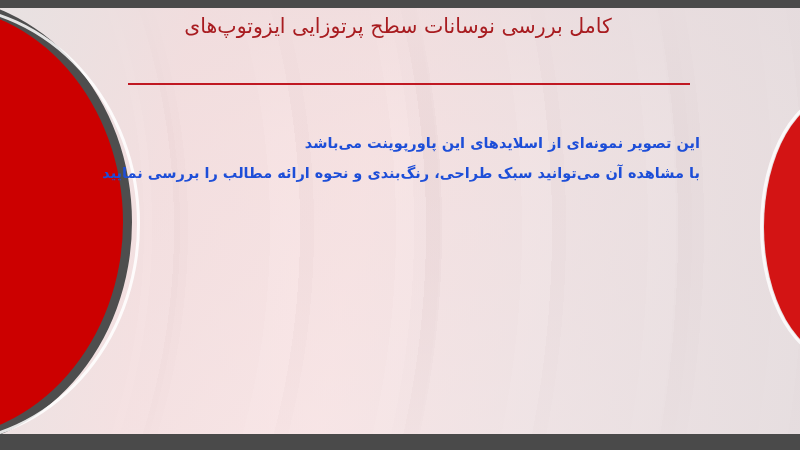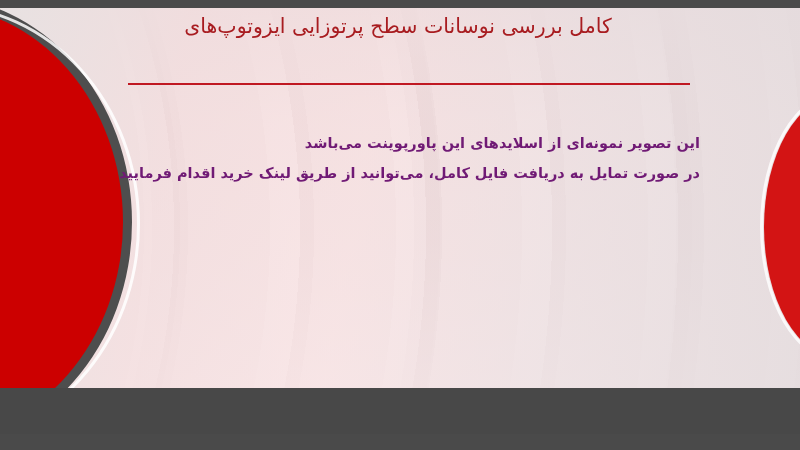--- a/index.html
+++ b/index.html
@@ -26,21 +26,21 @@
   }
   .frame-top    { top: 0;    height: 8px; }
   .frame-bottom { bottom: 0; height: 16px; }
 
   
   .canvas {
     position: absolute;
     left: 0;
     top: 8px;
     width: 800px;
-    height: 380px;
+    height: 426px;
     overflow: hidden;
     background: #ece4e4;
   }
 
   
   .bands {
     position: absolute;
     left: -520px;
     top: -340px;
     width: 1760px;
@@ -171,21 +171,21 @@
   }
 
   .body-block {
     position: absolute;
     right: 100px;
     top: 120px;
     width: 600px;
     text-align: right;
   }
   .body-line {
-    color: #701a75;
+    color: #1d4ed8;
     font-size: 14.5px;
     line-height: 30px;
     font-weight: 700;
     white-space: nowrap;
   }
 </style>
 </head>
 <body>
 
 <div id="slide">
@@ -206,19 +206,19 @@
     <div class="content">
 
       <div class="title-block">
         <div class="title-line">کامل بررسی نوسانات سطح پرتوزایی ایزوتوپ‌های</div>
       </div>
 
       <div class="title-rule"></div>
 
       <div class="body-block">
         <div class="body-line">این تصویر نمونه‌ای از اسلایدهای این پاورپوینت می‌باشد</div>
-        <div class="body-line">در صورت تمایل به دریافت فایل کامل، می‌توانید از طریق لینک خرید اقدام فرمایید</div>
+        <div class="body-line">با مشاهده آن می‌توانید سبک طراحی، رنگ‌بندی و نحوه ارائه مطالب را بررسی نمایید</div>
       </div>
 
     </div>
   </div>
 
 </div>
 
 </body></html>

